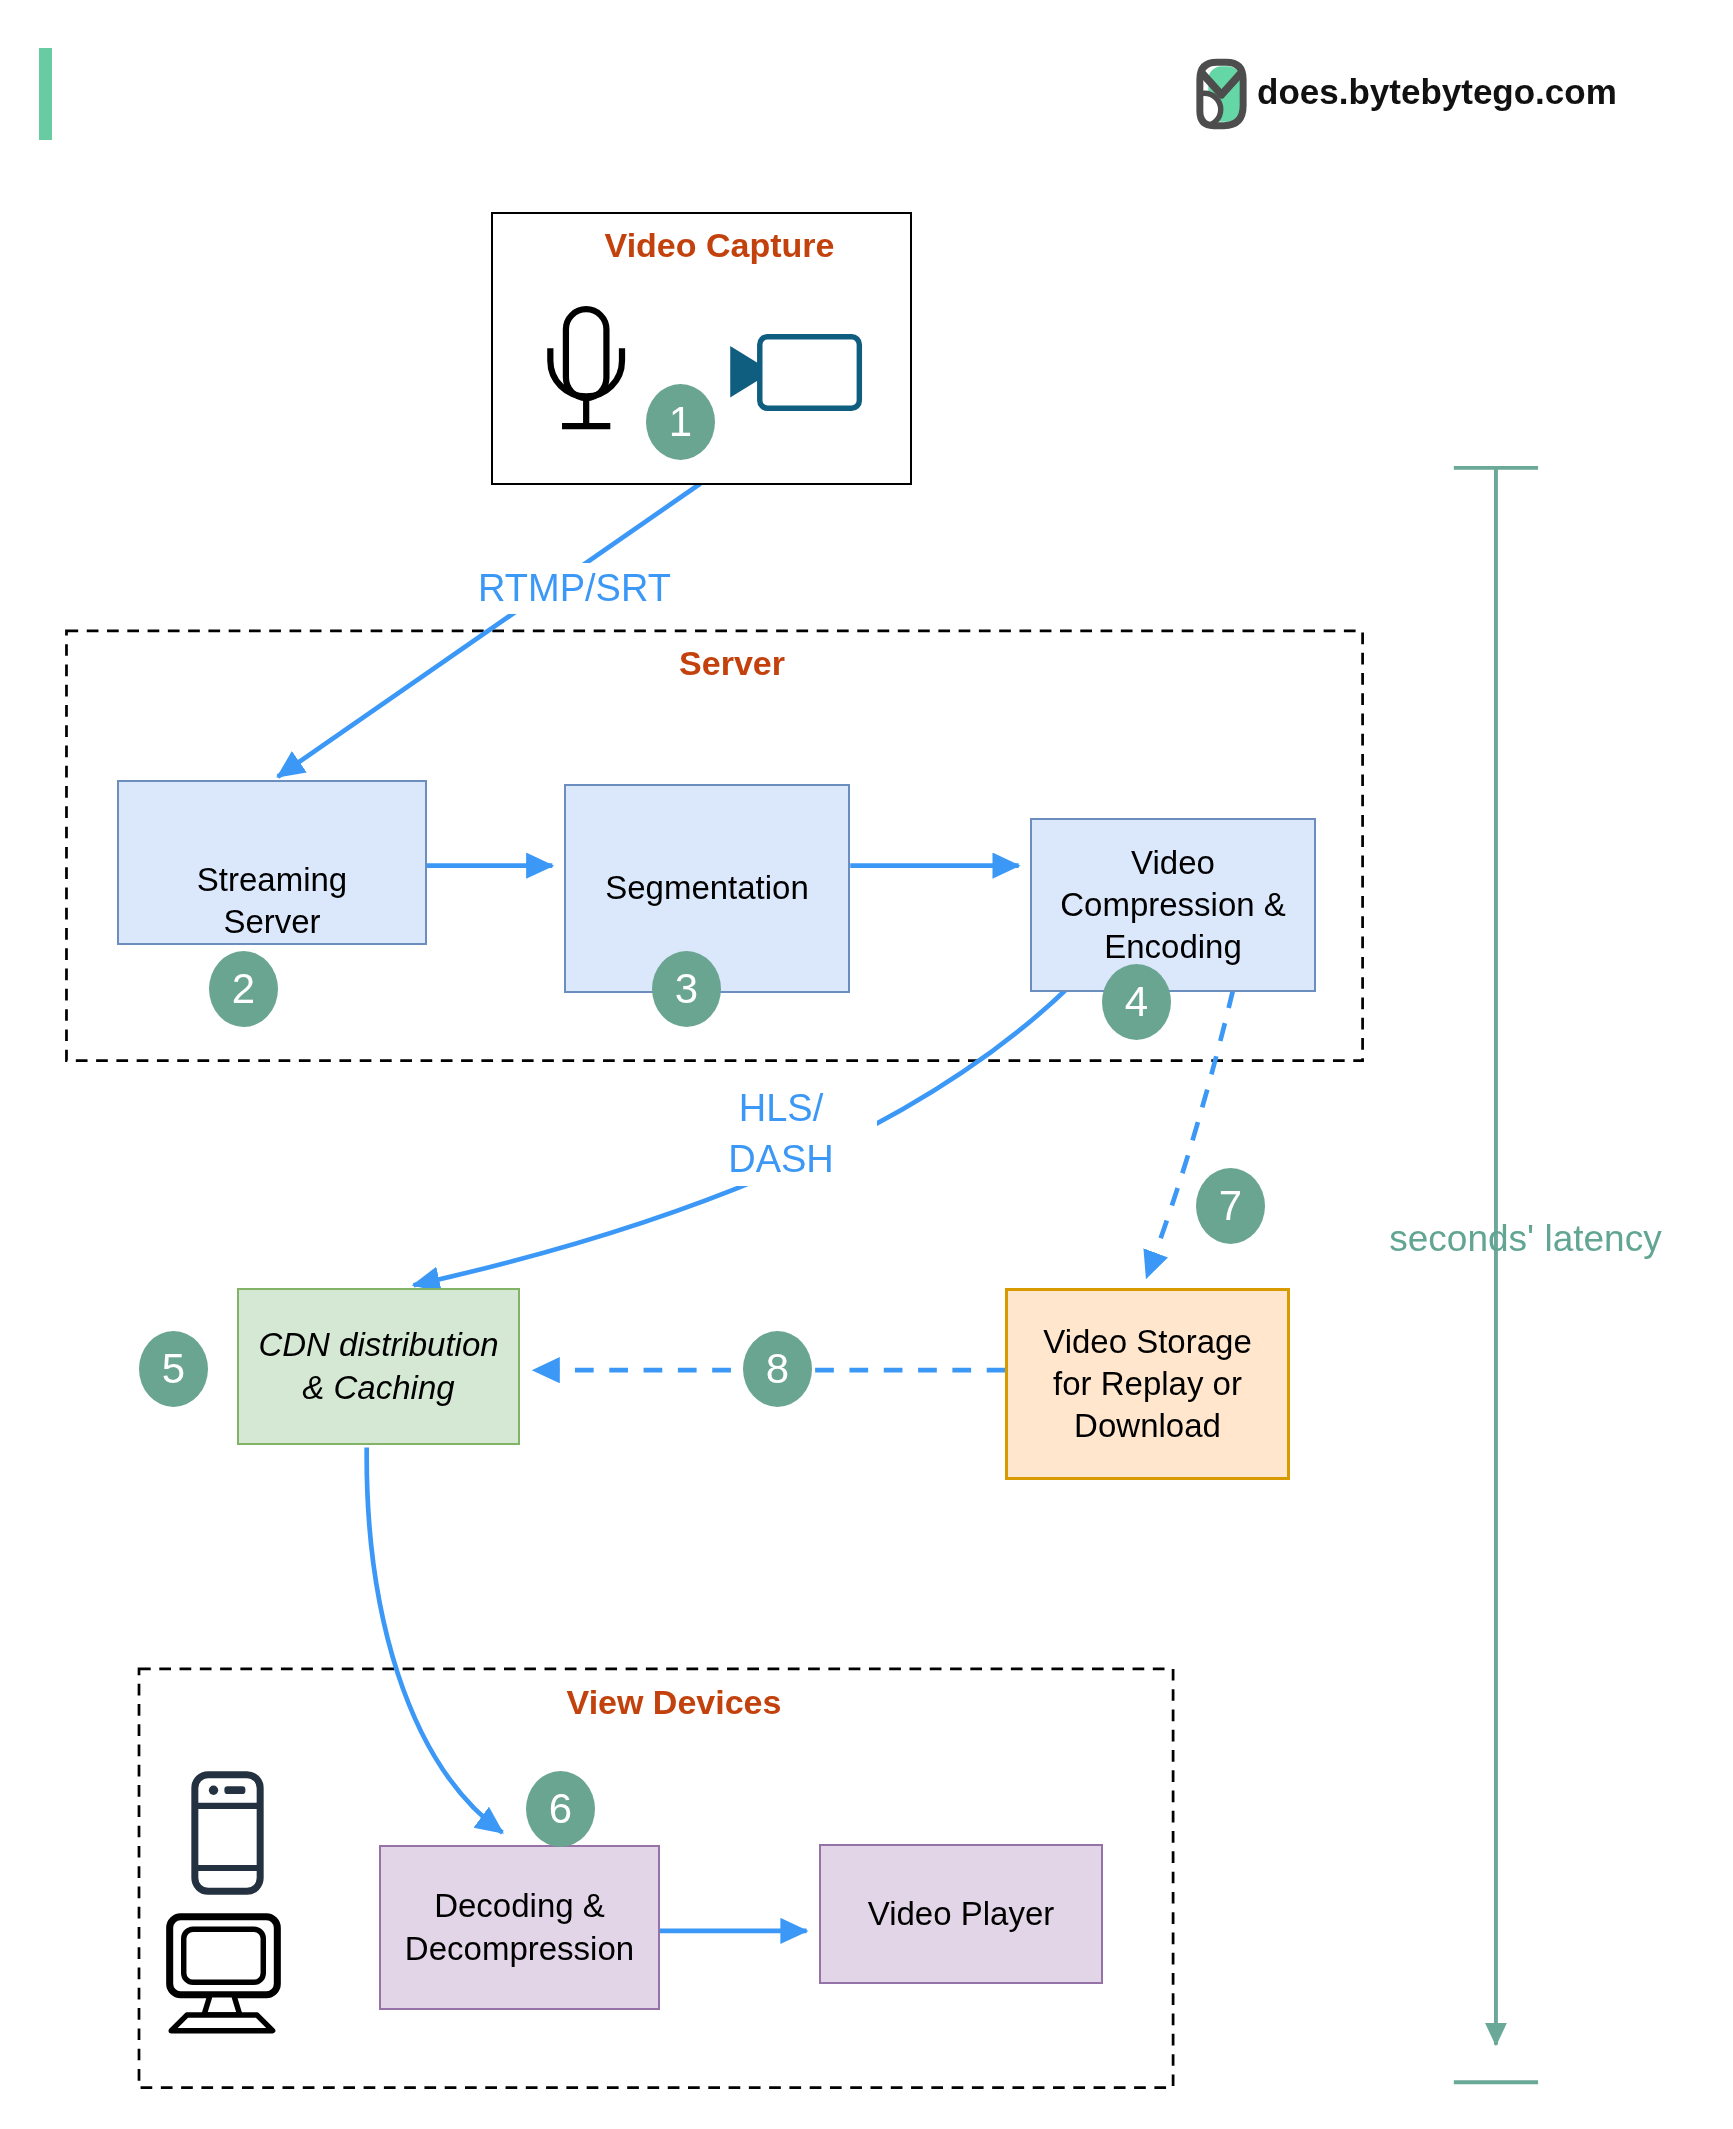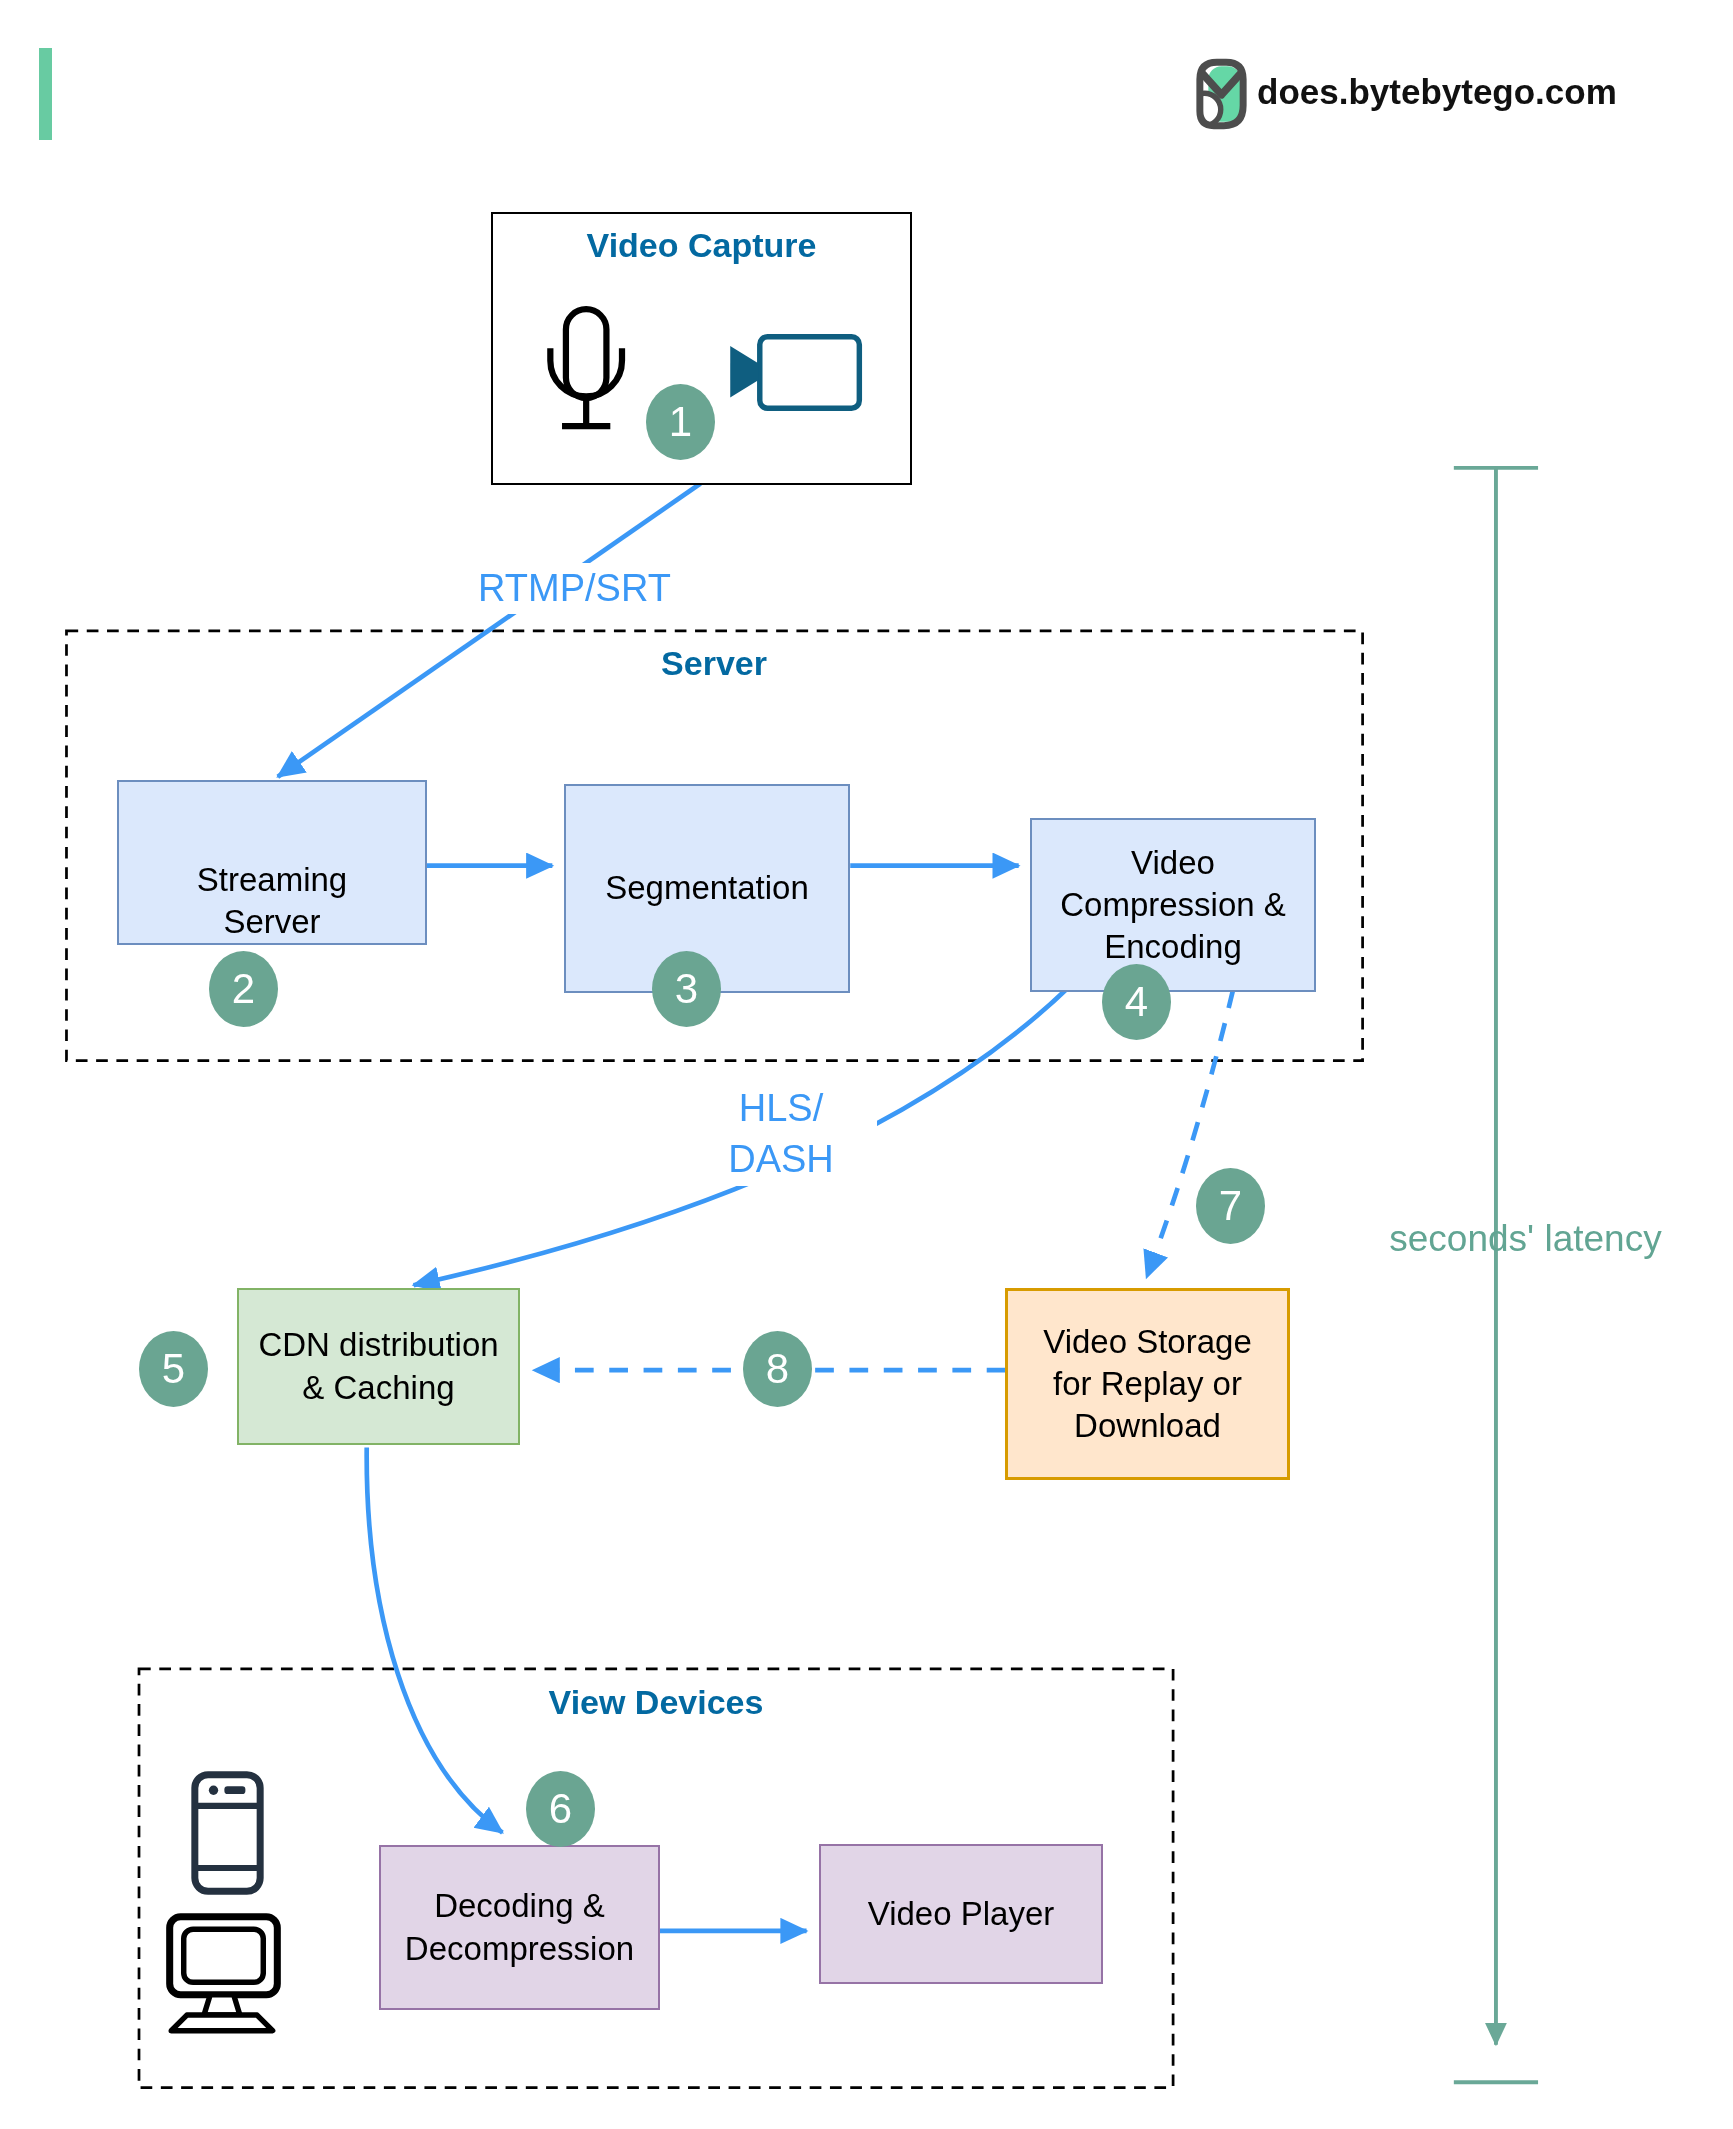--- a/index.html
+++ b/index.html
@@ -9,30 +9,30 @@
     background:#ffffff;
     font-family:"Liberation Sans", sans-serif;
     overflow:hidden;
   }
   .abs{position:absolute;}
   
   .title-bar{left:39px;top:48px;width:13.3px;height:92px;background:#68cba2;}
   .page-title{left:62px;top:41px;width:1170px;font-size:67px;color:#151515;letter-spacing:-0.8px;}
   .site-label{left:1257px;top:72px;font-size:35px;font-weight:bold;color:#111;}
   
-  .group-label{font-weight:bold;font-size:34px;color:#0369a1;text-align:center;}
+  .group-label{font-weight:bold;font-size:34px;color:#c2410c;text-align:center;padding-left:18px;}
   .capture-box{left:491px;top:212px;width:421px;height:273px;border:2.3px solid #000;background:#fff;box-sizing:border-box;}
   .capture-label{left:491px;top:226px;width:421px;}
   .server-label{left:66px;top:644px;width:1296px;}
   .view-label{left:139px;top:1683px;width:1034px;}
   
   .node{display:flex;align-items:center;justify-content:center;text-align:center;
         font-size:33px;line-height:1.28;color:#000;box-sizing:border-box;white-space:pre-line;}
   .n-blue{background:#dbe8fc;border:2.3px solid #6c8ebf;}
-  .n-green{background:#d5e8d4;border:2.3px solid #82b366;}
+  .n-green{background:#d5e8d4;border:2.3px solid #82b366;font-style:italic;}
   .n-orange{background:#ffe6cc;border:3.1px solid #d79b00;}
   .n-purple{background:#e1d5e7;border:2.3px solid #9673a6;}
   .streaming{left:117px;top:780px;width:310px;height:165px;align-items:flex-end;}
   .segmentation{left:564px;top:784px;width:286px;height:209px;}
   .compression{left:1030px;top:818px;width:286px;height:174px;}
   .cdn{left:237px;top:1288px;width:283px;height:157px;}
   .storage{left:1005px;top:1288px;width:285px;height:192px;}
   .decoding{left:379px;top:1845px;width:281px;height:165px;}
   .player{left:819px;top:1844px;width:284px;height:140px;}
   

